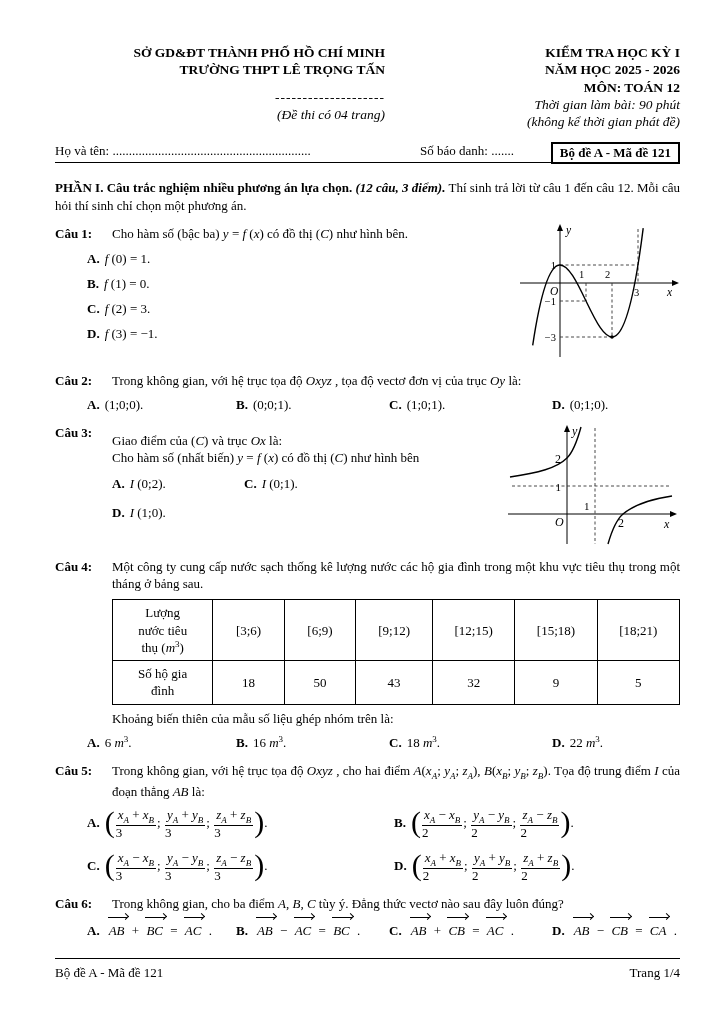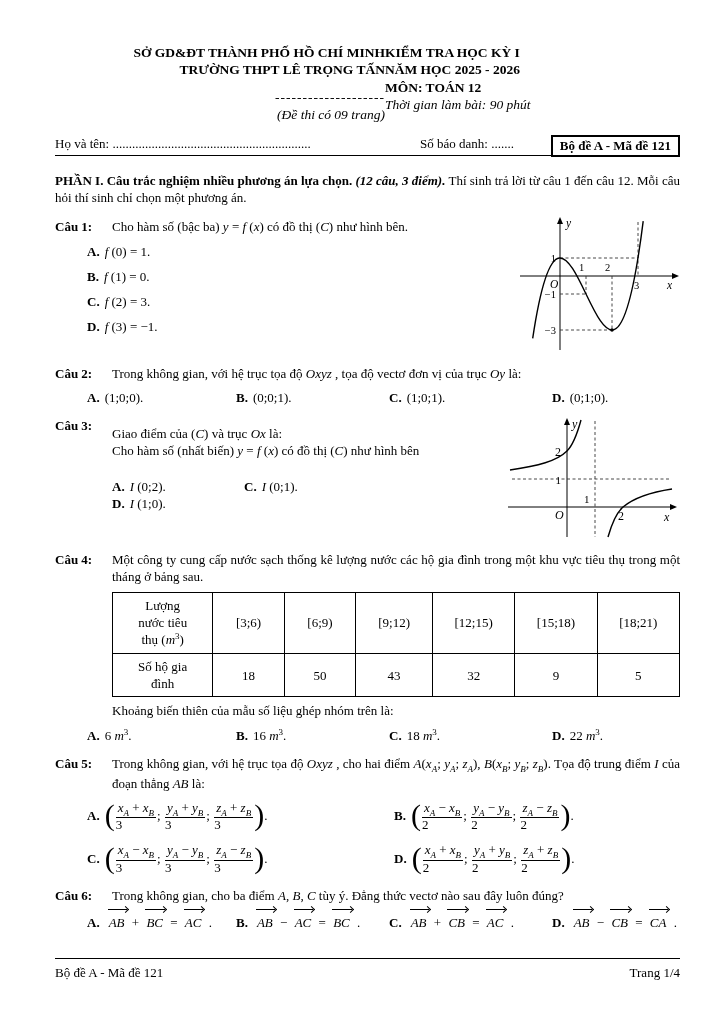--- a/index.html
+++ b/index.html
@@ -4,39 +4,39 @@
 <style>
   html,body{margin:0;padding:0;background:#fff;}
   .page{position:relative;width:725px;height:1024px;background:#fff;color:#000;
         font-family:"Liberation Serif","DejaVu Serif",serif;font-size:13px;line-height:1.32;
         padding:44px 45px 0 55px;box-sizing:border-box;overflow:hidden;}
   .b{font-weight:bold}
   .i{font-style:italic}
   
   .hdr{display:flex}
   .hdr-left{width:330px;text-align:right}
-  .hdr-right{flex:1;text-align:left}
+  .hdr-right{flex:1;text-align:right}
   .hdr div{line-height:1.28;font-size:13.5px}
   .dash-line{margin-top:10px;letter-spacing:1px}
   .info-row{display:flex;align-items:flex-end;border-bottom:1.5px solid #000;margin-top:12px;padding-bottom:3px}
   .info-name{width:365px}
   .info-sbd{flex:1}
   .code-box{border:2px solid #000;padding:0 7px 1px 7px;font-weight:bold;white-space:nowrap;background:#fff;margin-bottom:-5px}
   
   .part-title{margin-top:16px;text-align:justify}
   
   .q{display:flex;margin-top:11px}
   .q-label{width:57px;flex-shrink:0;font-weight:bold}
   .q-content{flex:1;min-width:0}
   .q-text{text-align:justify}
   .t2{margin-top:8px}
   .ol{font-weight:bold;margin-right:5px}
   .opts4{display:grid;grid-template-columns:149px 153px 163px 1fr;margin-left:-25px;margin-top:7px}
   .opts2{display:grid;grid-template-columns:307px 1fr;row-gap:10px;margin-left:-25px;margin-top:8px;align-items:center}
-  .opts2x2{display:grid;grid-template-columns:132px 1fr;margin-top:19px;width:340px}
+  .opts2x2{display:grid;grid-template-columns:132px 1fr;row-gap:11px;margin-top:9px;width:340px}
   .opts-col{margin-left:-25px;margin-top:6px}
   .opts-col .opt{margin-top:8px}
   .opt{white-space:nowrap}
   .vopt{line-height:1.9}
   
   .g1{float:right;width:172px;height:140px;margin:-4px 0 0 6px}
   .g2{float:right;width:178px;height:125px;margin:-2px 0 0 6px}
   
   .ftable{border-collapse:collapse;margin:7px 0 5px 0}
   .ftable td{border:1px solid #000;text-align:center;padding:4px 20px;font-size:13px}
@@ -60,27 +60,28 @@
 </head>
 <body>
 
 <div class="page">
 
   <div class="hdr">
     <div class="hdr-left">
       <div class="b">SỞ GD&amp;ĐT THÀNH PHỐ HỒ CHÍ MINH</div>
       <div class="b">TRƯỜNG THPT LÊ TRỌNG TẤN</div>
       <div class="dash-line">--------------------</div>
-      <div class="i">(Đề thi có 09 trang)</div>
+      <div class="i">(Đề thi có 04 trang)</div>
     </div>
     <div class="hdr-right">
       <div class="b">KIỂM TRA HỌC KỲ I</div>
       <div class="b">NĂM HỌC 2025 - 2026</div>
       <div class="b">MÔN: TOÁN 12</div>
       <div class="i">Thời gian làm bài: 90 phút</div>
+      <div class="i">(không kể thời gian phát đề)</div>
     </div>
   </div>
 
   <div class="info-row">
     <span class="info-name">Họ và tên: .............................................................</span>
     <span class="info-sbd">Số báo danh: .......</span>
     <span class="code-box">Bộ đề A - Mã đề 121</span>
   </div>
 
   <div class="part-title">

